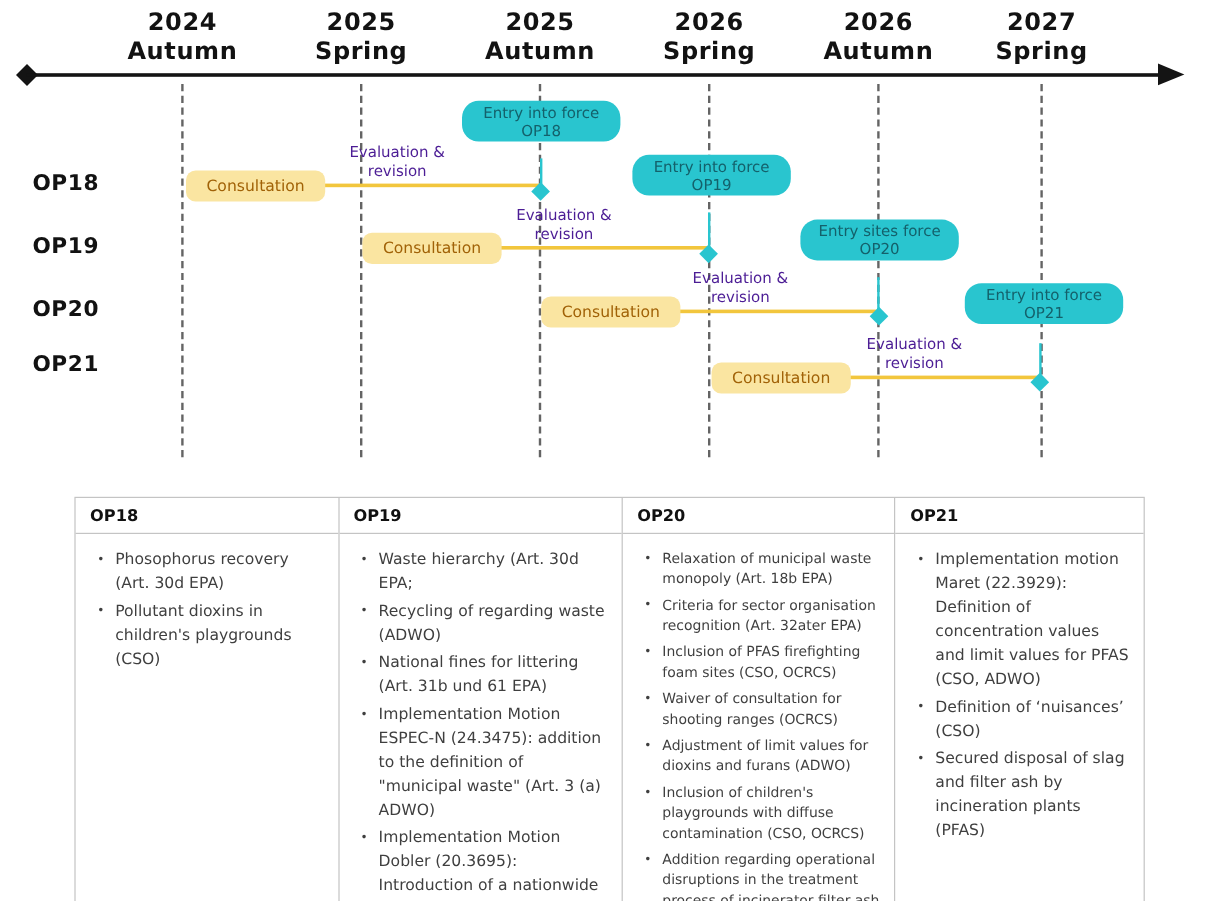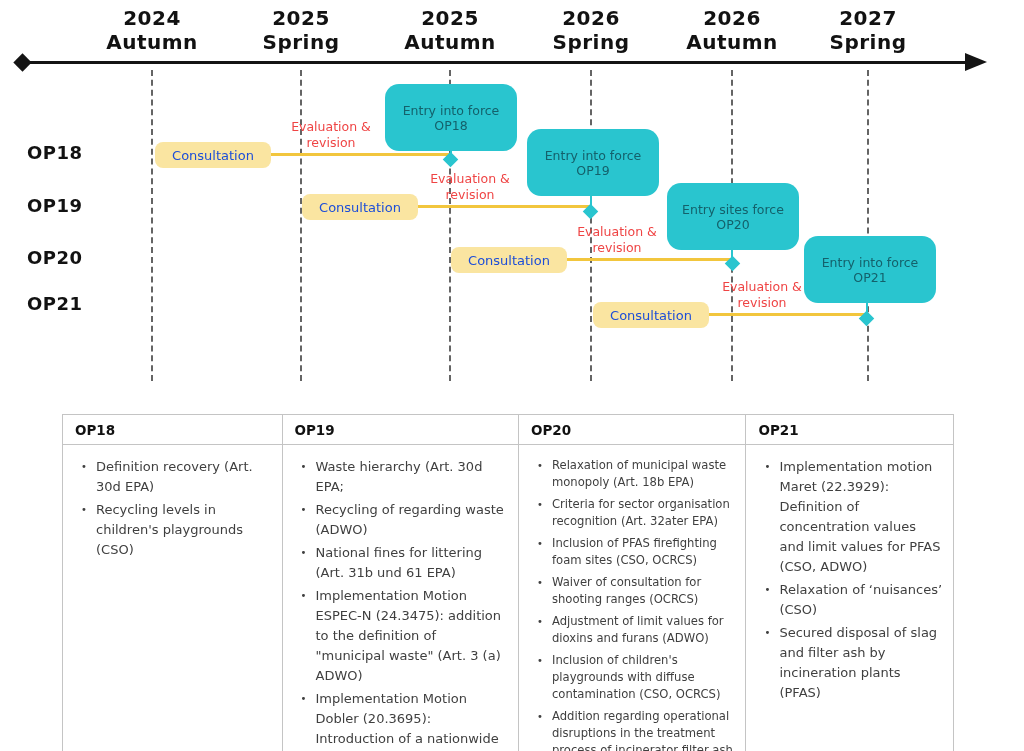--- a/index.html
+++ b/index.html
@@ -16,25 +16,25 @@
   .axis-start-diamond { position: absolute; left: 16px; top: 56px; width: 13px; height: 13px; background: #141414; transform: rotate(45deg); }
   .axis-arrowhead { position: absolute; left: 965px; top: 53px; width: 0; height: 0;
     border-left: 22px solid #141414; border-top: 9.5px solid transparent; border-bottom: 9.5px solid transparent; }
   .milestone-label { position: absolute; top: 6px; width: 140px; text-align: center;
     font-weight: 700; font-size: 20px; line-height: 24px; color: #121212; letter-spacing: 0.5px; }
   .dashline { position: absolute; top: 70px; height: 311px; width: 0; border-left: 2px dashed #646464; }
   
   .row-label { position: absolute; left: 27px; font-weight: 700; font-size: 18px; color: #121212; letter-spacing: 0.5px; }
   .consult-box { position: absolute; width: 116px; height: 26px; background: #fae5a1; border-radius: 8px;
     display: flex; align-items: center; justify-content: center;
-    font-size: 13px; color: #1d4ed8; }
+    font-size: 13px; color: #a16207; }
   .gold-line { position: absolute; height: 3px; background: #f2c63d; }
   .eval-label { position: absolute; width: 96px; text-align: center;
-    font-size: 12.5px; line-height: 16px; color: #ef4444; }
-  .entry-box { position: absolute; width: 132px; height: 67px; background: #29c5cf; border-radius: 14px;
+    font-size: 12.5px; line-height: 16px; color: #4c1d95; }
+  .entry-box { position: absolute; width: 132px; height: 34px; background: #29c5cf; border-radius: 14px;
     display: flex; align-items: center; justify-content: center; text-align: center;
     font-size: 12.5px; color: #14616b; padding: 4px 8px; }
   .vconn { position: absolute; width: 2px; background: #29c5cf; }
   .tl-diamond { position: absolute; width: 11px; height: 11px; background: #29c5cf; transform: rotate(45deg); }
   
   .details-table { position: absolute; left: 62px; top: 414px; width: 892px; min-height: 331px;
     display: flex; border: 1px solid #c4c4c4; background: #ffffff; }
   .tcol { border-left: 1px solid #c4c4c4; display: flex; flex-direction: column; }
   .tcol:first-child { border-left: none; }
   .tcol-header { padding: 7px 14px 6px 12px; font-size: 13.5px; font-weight: 700; color: #111;
@@ -116,22 +116,22 @@
   <div class="consult-box" style="left:593px; top:302px">Consultation</div>
   <div class="eval-label" style="left:714px; top:279px">Evaluation &amp; revision</div>
   <div class="vconn" style="left:866px; top:286px; height:28px"></div>
   <div class="entry-box" style="left:804px; top:236px">Entry into force OP21</div>
   <div class="tl-diamond" style="left:861px; top:313px"></div>
 
   <div class="details-table">
     <div class="tcol w0">
       <div class="tcol-header">OP18</div>
       <ul>
-        <li>Definition recovery (Art. 30d EPA)</li>
-        <li>Recycling levels in children's playgrounds (CSO)</li>
+        <li>Phosophorus recovery (Art. 30d EPA)</li>
+        <li>Pollutant dioxins in children's playgrounds (CSO)</li>
       </ul>
     </div>
     <div class="tcol w1">
       <div class="tcol-header">OP19</div>
       <ul>
         <li>Waste hierarchy (Art. 30d EPA;</li>
         <li>Recycling of regarding waste (ADWO)</li>
         <li>National fines for littering (Art. 31b und 61 EPA)</li>
         <li>Implementation Motion ESPEC-N (24.3475): addition to the definition of "municipal waste" (Art. 3 (a) ADWO)</li>
         <li>Implementation Motion Dobler (20.3695): Introduction of a nationwide plastics collection system (Art. 30b EPA)</li>
@@ -146,19 +146,19 @@
         <li>Waiver of consultation for shooting ranges (OCRCS)</li>
         <li>Adjustment of limit values for dioxins and furans (ADWO)</li>
         <li>Inclusion of children's playgrounds with diffuse contamination (CSO, OCRCS)</li>
         <li>Addition regarding operational disruptions in the treatment process of incinerator filter ash (ADWO)</li>
       </ul>
     </div>
     <div class="tcol w3">
       <div class="tcol-header">OP21</div>
       <ul>
         <li>Implementation motion Maret (22.3929): Definition of concentration values and limit values for PFAS (CSO, ADWO)</li>
-        <li>Relaxation of ‘nuisances’ (CSO)</li>
+        <li>Definition of ‘nuisances’ (CSO)</li>
         <li>Secured disposal of slag and filter ash by incineration plants (PFAS)</li>
       </ul>
     </div>
   </div>
 
 </div>
 
 </body></html>

